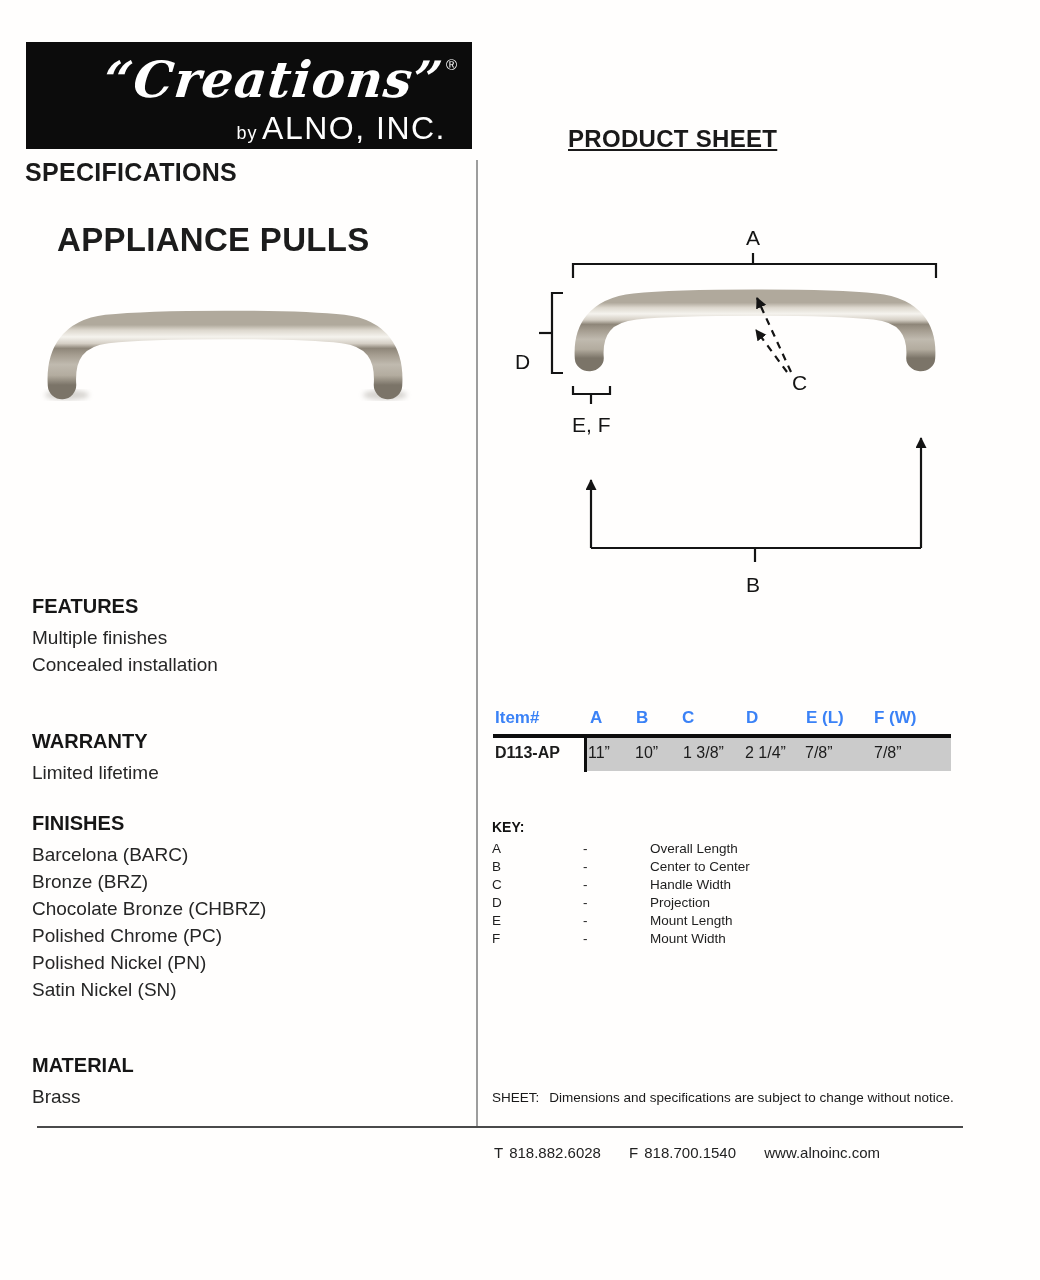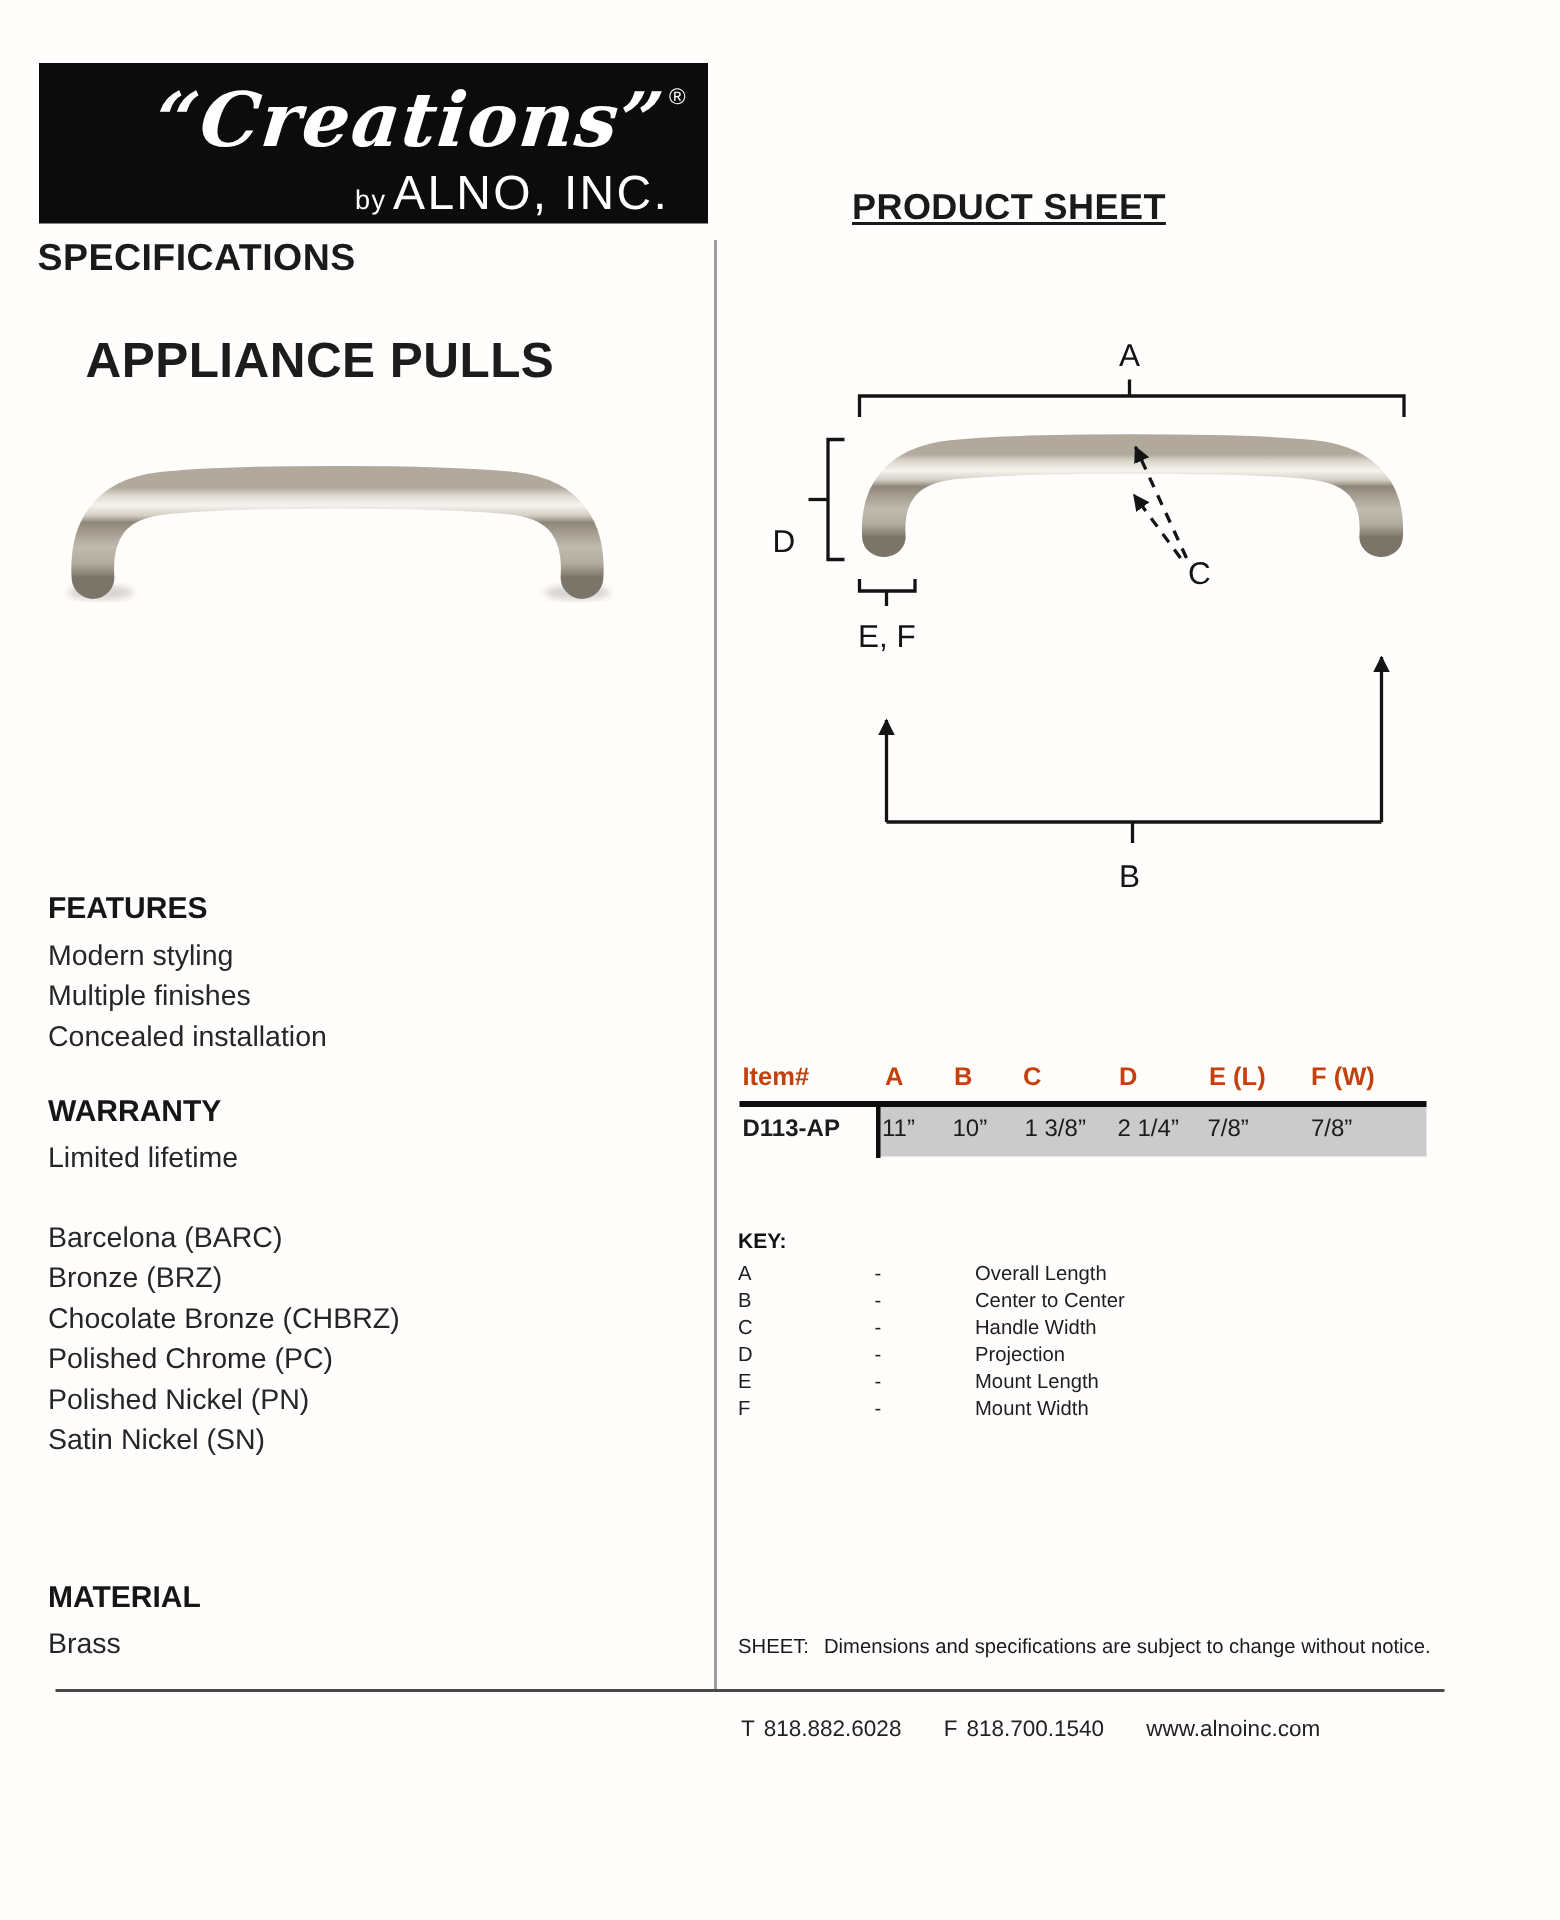--- a/index.html
+++ b/index.html
@@ -31,21 +31,21 @@
   #v-divider{left:476px;top:160px;width:2px;height:966px;background:#9d9d9d;}
   #footer-rule{left:37px;top:1126px;width:926px;height:2px;background:#4a4a4a;}
 
   
   .dim-label{font-size:21px;color:#141414;white-space:nowrap;}
   #lbl-a{left:746px;top:226px;} #lbl-d{left:515px;top:350px;} #lbl-c{left:792px;top:371px;}
   #lbl-ef{left:572px;top:413px;} #lbl-b{left:746px;top:573px;}
 
   
   #dim-table{left:490px;top:705px;width:470px;height:78px;}
-  .th{position:absolute;top:3px;font-weight:bold;font-size:17px;color:#c2410c;white-space:nowrap;}
+  .th{position:absolute;top:3px;font-weight:bold;font-size:17px;color:#3b82f6;white-space:nowrap;}
   .td{position:absolute;top:39px;font-size:16px;color:#1c1c1c;white-space:nowrap;}
   #t-rule{position:absolute;left:3px;top:29px;width:458px;height:4px;background:#0d0d0d;}
   #t-grayrow{position:absolute;left:96px;top:33px;width:365px;height:33px;background:#cbcbcb;}
   #t-vline{position:absolute;left:94px;top:29px;width:3px;height:38px;background:#0d0d0d;}
   .c0{left:5px;} .c1{left:98px;} .c2{left:145px;} .c3{left:193px;} .c4{left:255px;} .c5{left:315px;} .c6{left:384px;}
   .th.c1{left:100px;} .th.c2{left:146px;} .th.c3{left:192px;} .th.c4{left:256px;} .th.c5{left:316px;} .th.c6{left:384px;}
   .td.c0{font-weight:bold;}
 
   
   #key-block{left:492px;top:819px;width:430px;}
@@ -136,31 +136,31 @@
   </svg>
 
   <div class="abs dim-label" id="lbl-a">A</div>
   <div class="abs dim-label" id="lbl-d">D</div>
   <div class="abs dim-label" id="lbl-c">C</div>
   <div class="abs dim-label" id="lbl-ef">E, F</div>
   <div class="abs dim-label" id="lbl-b">B</div>
 
   <div class="abs section" id="sec-features">
     <h3>FEATURES</h3>
-    <div>Modern styling</div>
     <div>Multiple finishes</div>
     <div>Concealed installation</div>
   </div>
 
   <div class="abs section" id="sec-warranty">
     <h3>WARRANTY</h3>
     <div>Limited lifetime</div>
   </div>
 
   <div class="abs section" id="sec-finishes">
+    <h3>FINISHES</h3>
     <div>Barcelona (BARC)</div>
     <div>Bronze (BRZ)</div>
     <div>Chocolate Bronze (CHBRZ)</div>
     <div>Polished Chrome (PC)</div>
     <div>Polished Nickel (PN)</div>
     <div>Satin Nickel (SN)</div>
   </div>
 
   <div class="abs section" id="sec-material">
     <h3>MATERIAL</h3>

